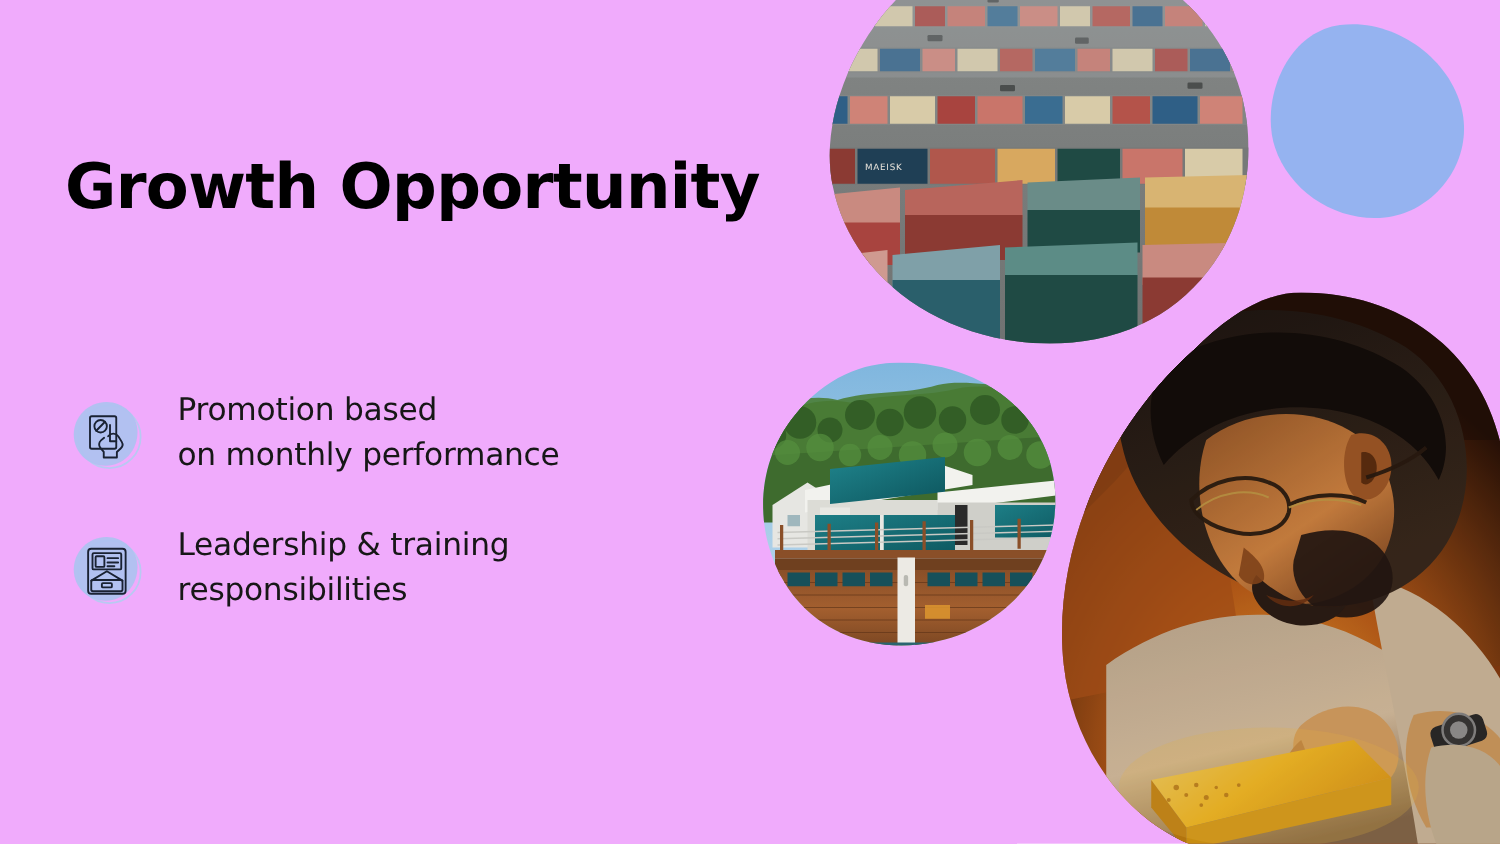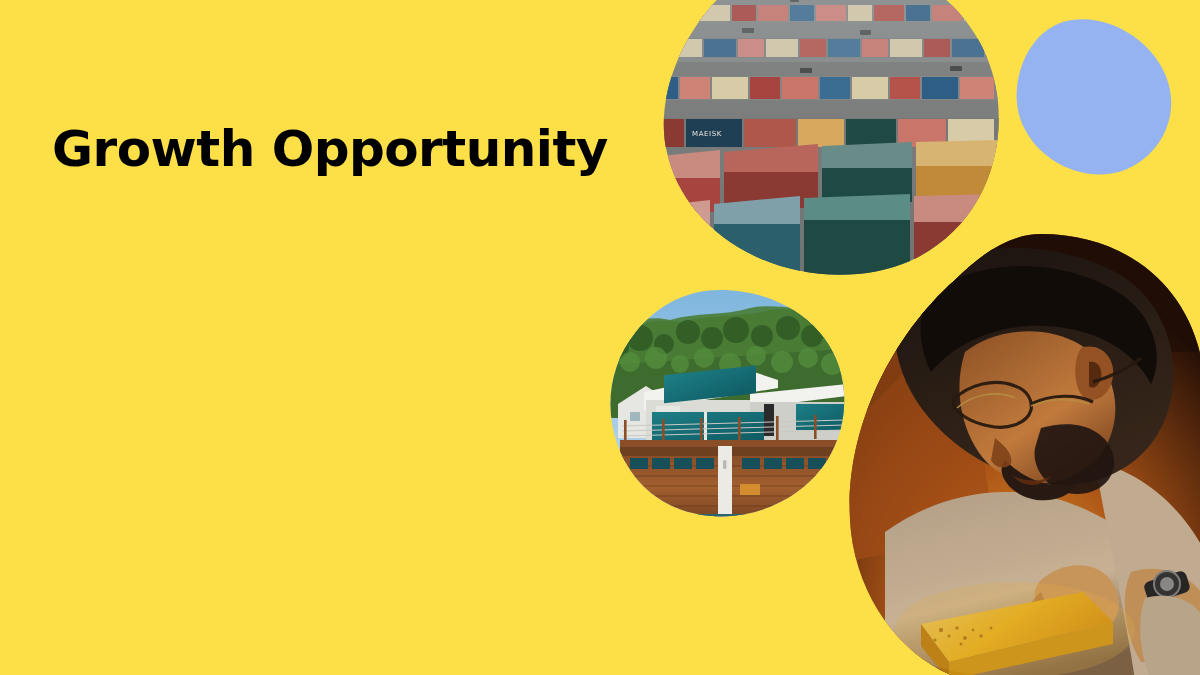--- a/index.html
+++ b/index.html
@@ -6,21 +6,21 @@
   html, body { width:1200px; height:675px; }
   body {
     background:#ffffff;
     font-family:"DejaVu Sans", sans-serif;
     overflow:hidden;
     position:relative;
   }
   #slide {
     position:absolute; left:0; top:0;
     width:1200px; height:675px;
-    background:#fde047;
+    background:#f0abfc;
     overflow:hidden;
   }
 
   
   .left-col { position:absolute; left:0; top:0; width:600px; height:675px; }
 
   .slide-title {
     position:absolute;
     left:52px; top:122px;
     font-family:"DejaVu Sans", sans-serif;
@@ -68,21 +68,59 @@
 <body>
 
 <div id="slide">
 
   <div class="left-col">
 
     <h1 class="slide-title">Growth Opportunity</h1>
 
     <div class="bullet-list">
 
-
+      <div class="bullet-item">
+        <div class="badge">
+          <svg viewBox="0 0 66 66" xmlns="http://www.w3.org/2000/svg">
+            <circle cx="35.5" cy="33.5" r="25" fill="none" stroke="#b9c9f2" stroke-width="1.4"></circle>
+            <path d="M33 5.5 C46.5 5.5 58 15.5 58 29.5 C58 44.5 47 56.5 32.5 56.5 C18.5 56.5 7 46 7 31.5 C7 17 19 5.5 33 5.5 Z" fill="#aec2f0" opacity="0.95"></path>
+            <g fill="none" stroke="#1a2233" stroke-width="1.5" stroke-linecap="round" stroke-linejoin="round">
+              <rect x="20" y="17" width="21" height="26" rx="1.4"></rect>
+              <circle cx="28.5" cy="25" r="5"></circle>
+              <line x1="25" y1="28.6" x2="32" y2="21.4"></line>
+              <path d="M36 24 L36 37 L41 37"></path>
+              <path d="M34.5 33 C36.6 30.2 40.6 30.2 42.6 33 L45.4 37.5 C46.4 39.2 46.1 41.3 44.7 42.6 L41.5 45.6 L41.5 50 L31 50 L31 45.5 L28.3 42.3 C26.8 40.5 27 37.8 28.8 36.3 L31.3 34.2"></path>
+            </g>
+          </svg>
+        </div>
+        <div class="bullet-text">Promotion based
+on monthly performance</div>
+      </div>
+
+      <div class="bullet-item">
+        <div class="badge">
+          <svg viewBox="0 0 66 66" xmlns="http://www.w3.org/2000/svg">
+            <circle cx="35.5" cy="33.5" r="25" fill="none" stroke="#b9c9f2" stroke-width="1.4"></circle>
+            <path d="M33 5.5 C46.5 5.5 58 15.5 58 29.5 C58 44.5 47 56.5 32.5 56.5 C18.5 56.5 7 46 7 31.5 C7 17 19 5.5 33 5.5 Z" fill="#aec2f0" opacity="0.95"></path>
+            <g fill="none" stroke="#1a2233" stroke-width="1.5" stroke-linecap="round" stroke-linejoin="round">
+              <rect x="18.5" y="15" width="30" height="36" rx="2.5"></rect>
+              <rect x="22" y="18.5" width="23" height="13" rx="1"></rect>
+              <rect x="24.5" y="21" width="7" height="8.5" rx="0.8"></rect>
+              <line x1="34" y1="22.5" x2="42.5" y2="22.5"></line>
+              <line x1="34" y1="26" x2="42.5" y2="26"></line>
+              <line x1="34" y1="29" x2="39.5" y2="29"></line>
+              <path d="M21 40.5 L33.5 33 L46 40.5"></path>
+              <rect x="21" y="40" width="25" height="9" rx="1.4"></rect>
+              <rect x="29.5" y="42.5" width="8" height="3.4" rx="0.8"></rect>
+            </g>
+          </svg>
+        </div>
+        <div class="bullet-text">Leadership &amp; training
+responsibilities</div>
+      </div>
 
 
     </div>
   </div>
 
   <div class="deco-blob">
     <svg viewBox="0 0 165 160" xmlns="http://www.w3.org/2000/svg">
       <path d="M60 2 C104 -4 150 30 158 72 C166 114 134 152 96 156 C58 160 20 136 8 100 C-4 64 16 8 60 2 Z" fill="#95b3f0"></path>
     </svg>
   </div>

